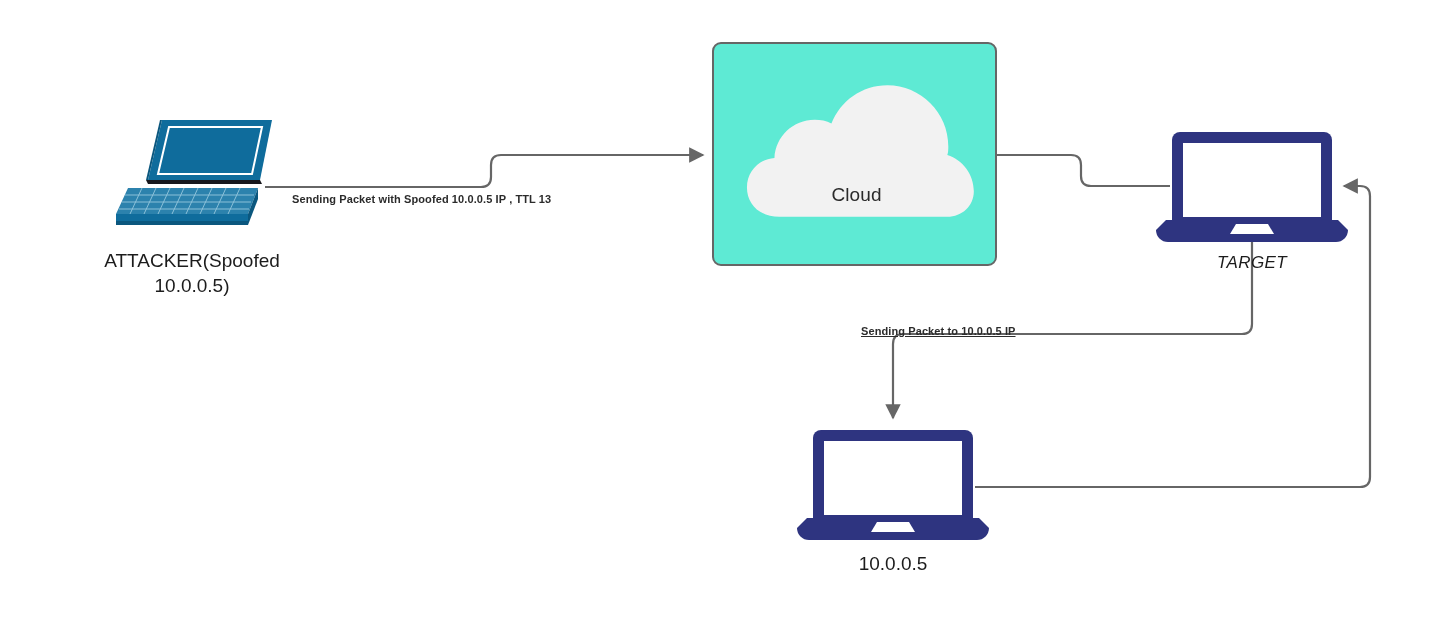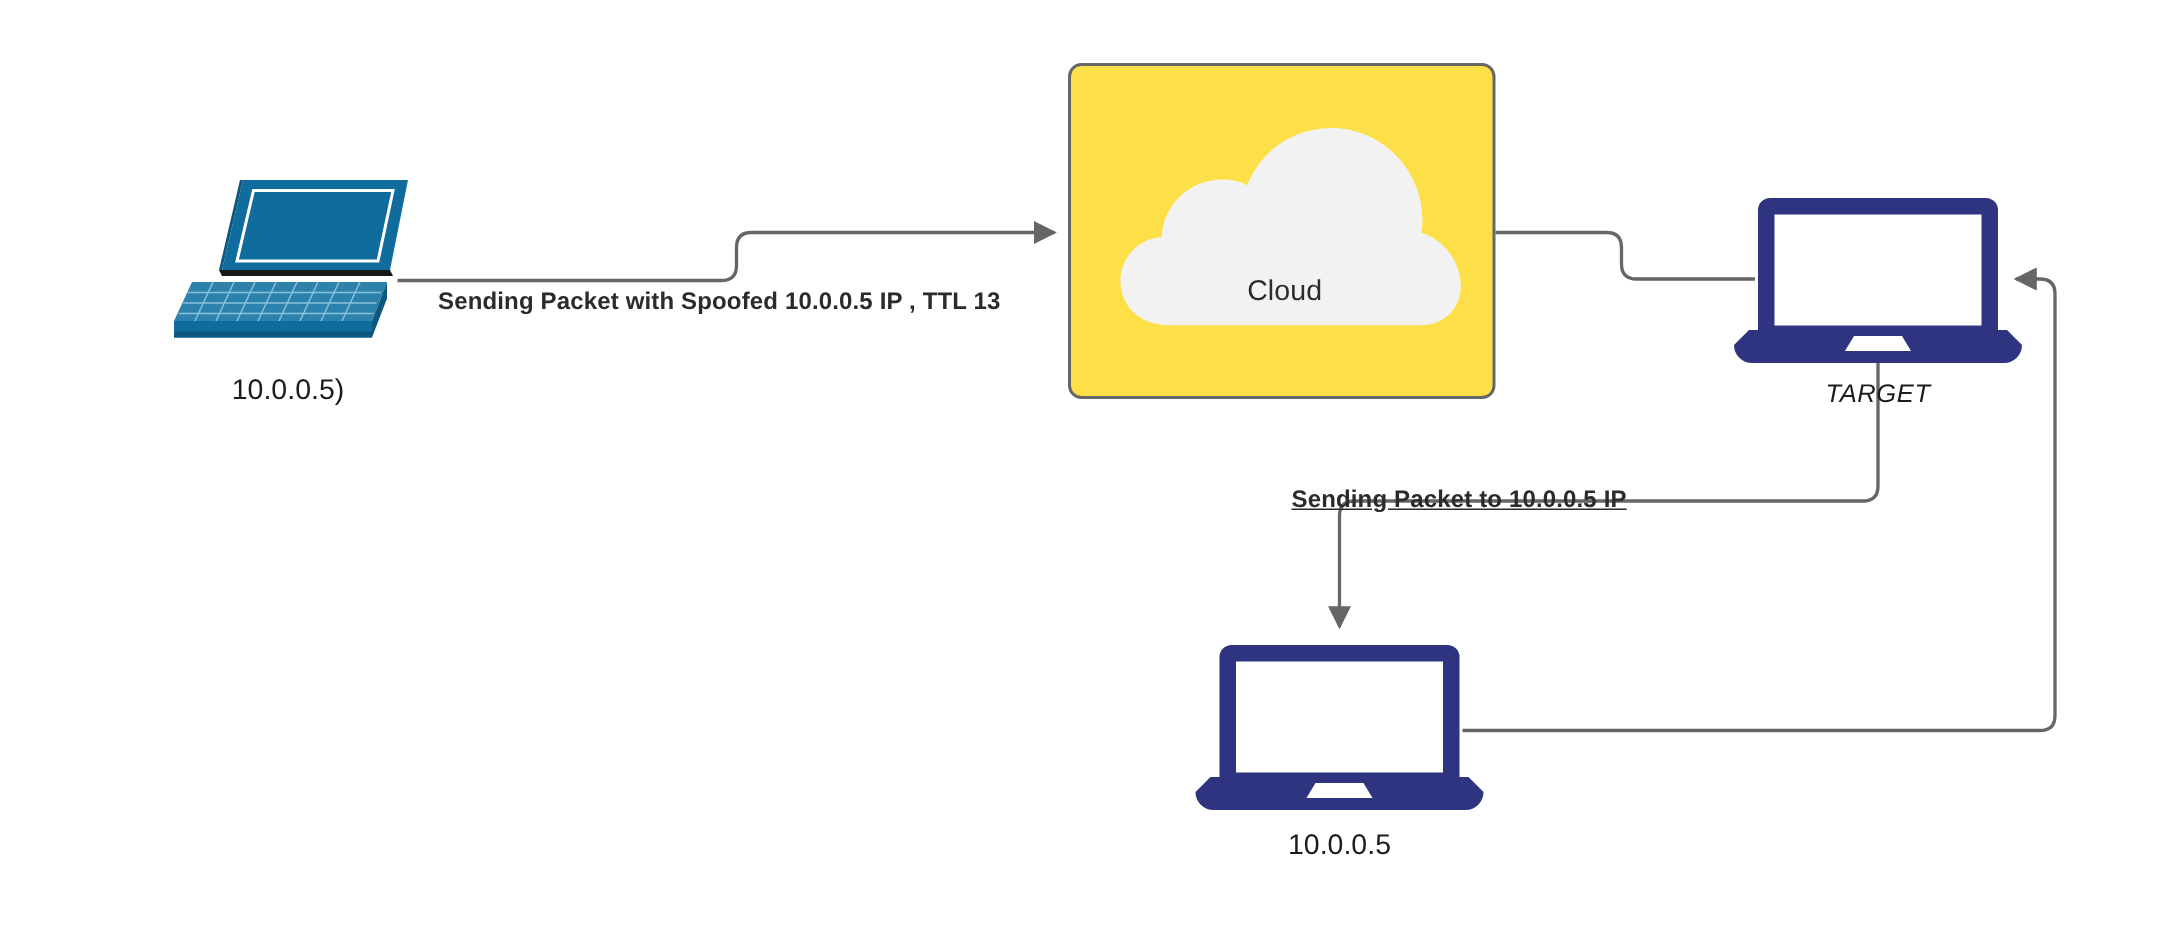--- a/index.html
+++ b/index.html
@@ -31,21 +31,21 @@
 
   
   .cloud-box {
     position: absolute;
     left: 712px;
     top: 42px;
     width: 285px;
     height: 224px;
     border: 2px solid #666666;
     border-radius: 9px;
-    background: #fde047;
+    background: #5eead4;
     box-sizing: border-box;
   }
   .cloud-svg {
     position: absolute;
     left: 0; top: 0;
     width: 100%; height: 100%;
   }
   .cloud-label {
     position: absolute;
     left: 0;
@@ -108,21 +108,21 @@
     left: 793px;
     top: 553px;
     width: 200px;
     font-size: 19px;
   }
 
   
   .edge-label {
     position: absolute;
     font-weight: bold;
-    font-size: 16px;
+    font-size: 11px;
     color: #2b2b2b;
     white-space: nowrap;
     letter-spacing: 0.1px;
   }
   .edge-label-1 { left: 292px; top: 193px; }
   .edge-label-2 { left: 861px; top: 325px; text-decoration: underline; }
   .edge-label-3 { left: 1059px; top: 478px; }
 </style>
 </head>
 <body>
@@ -189,20 +189,21 @@
       </g>
 
       <polygon points="16,96 148,96 148,107 16,107" fill="#0F6C9C"></polygon>
 
       <polygon points="148,96 158,70 158,81 148,107" fill="#0B577E"></polygon>
 
       <polygon points="16,103 148,103 148,107 16,107" fill="#0B577E"></polygon>
     </svg>
   </div>
   <div class="attacker-label">
+    <div>ATTACKER(Spoofed</div>
     <div>10.0.0.5)</div>
   </div>
 
   <div class="node laptop-target">
     <svg width="200" height="124" viewBox="0 0 200 124" xmlns="http://www.w3.org/2000/svg">
       <path d="M 28 8 L 172 8 A 8 8 0 0 1 180 16 L 180 96 L 20 96 L 20 16 A 8 8 0 0 1 28 8 Z" fill="#2E3480"></path>
       <rect x="31" y="19" width="138" height="74" fill="#ffffff"></rect>
       <path d="M 14 96 L 186 96 L 196 106 A 12 12 0 0 1 184 118 L 16 118 A 12 12 0 0 1 4 106 Z" fill="#2E3480"></path>
       <path d="M 84 100 L 116 100 L 122 110 L 78 110 Z" fill="#ffffff"></path>
     </svg>

